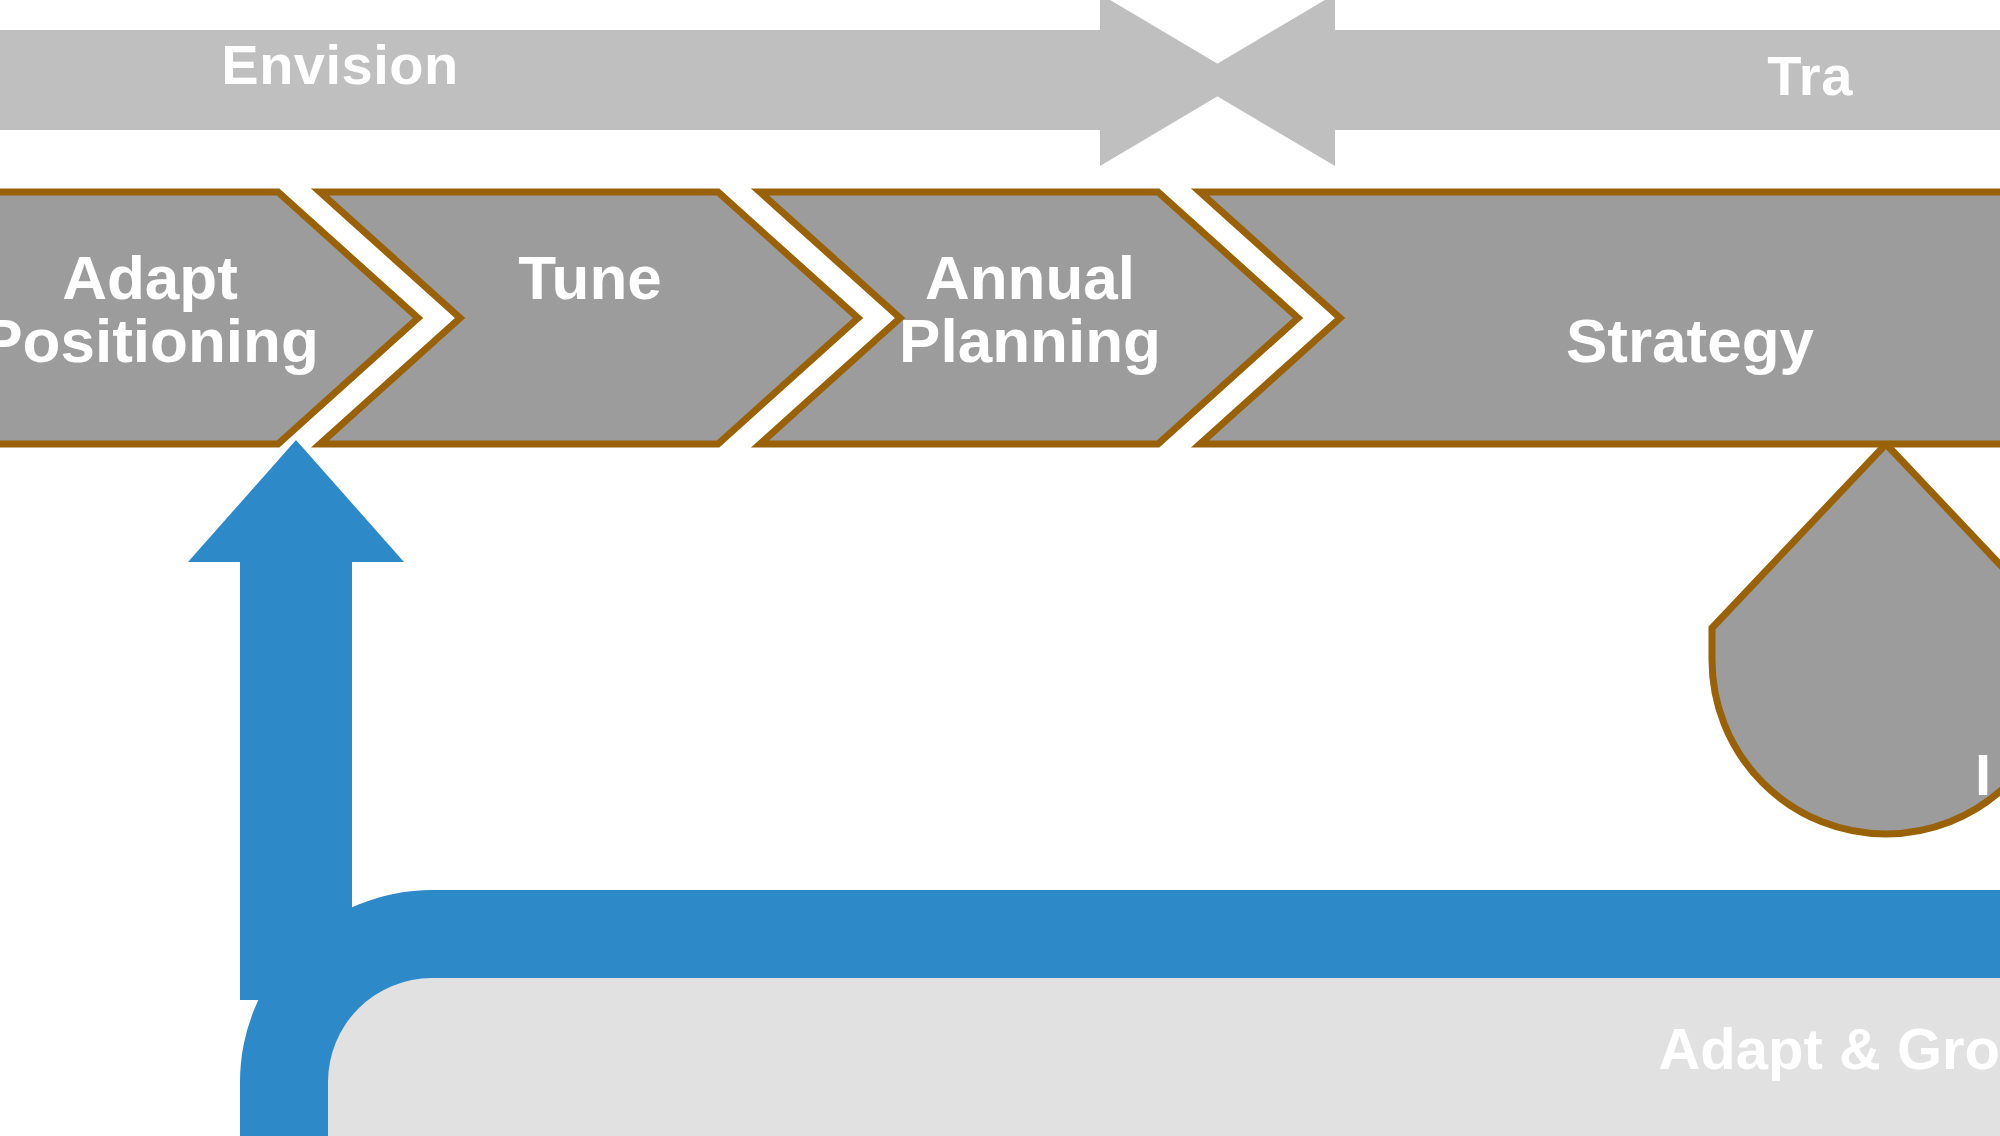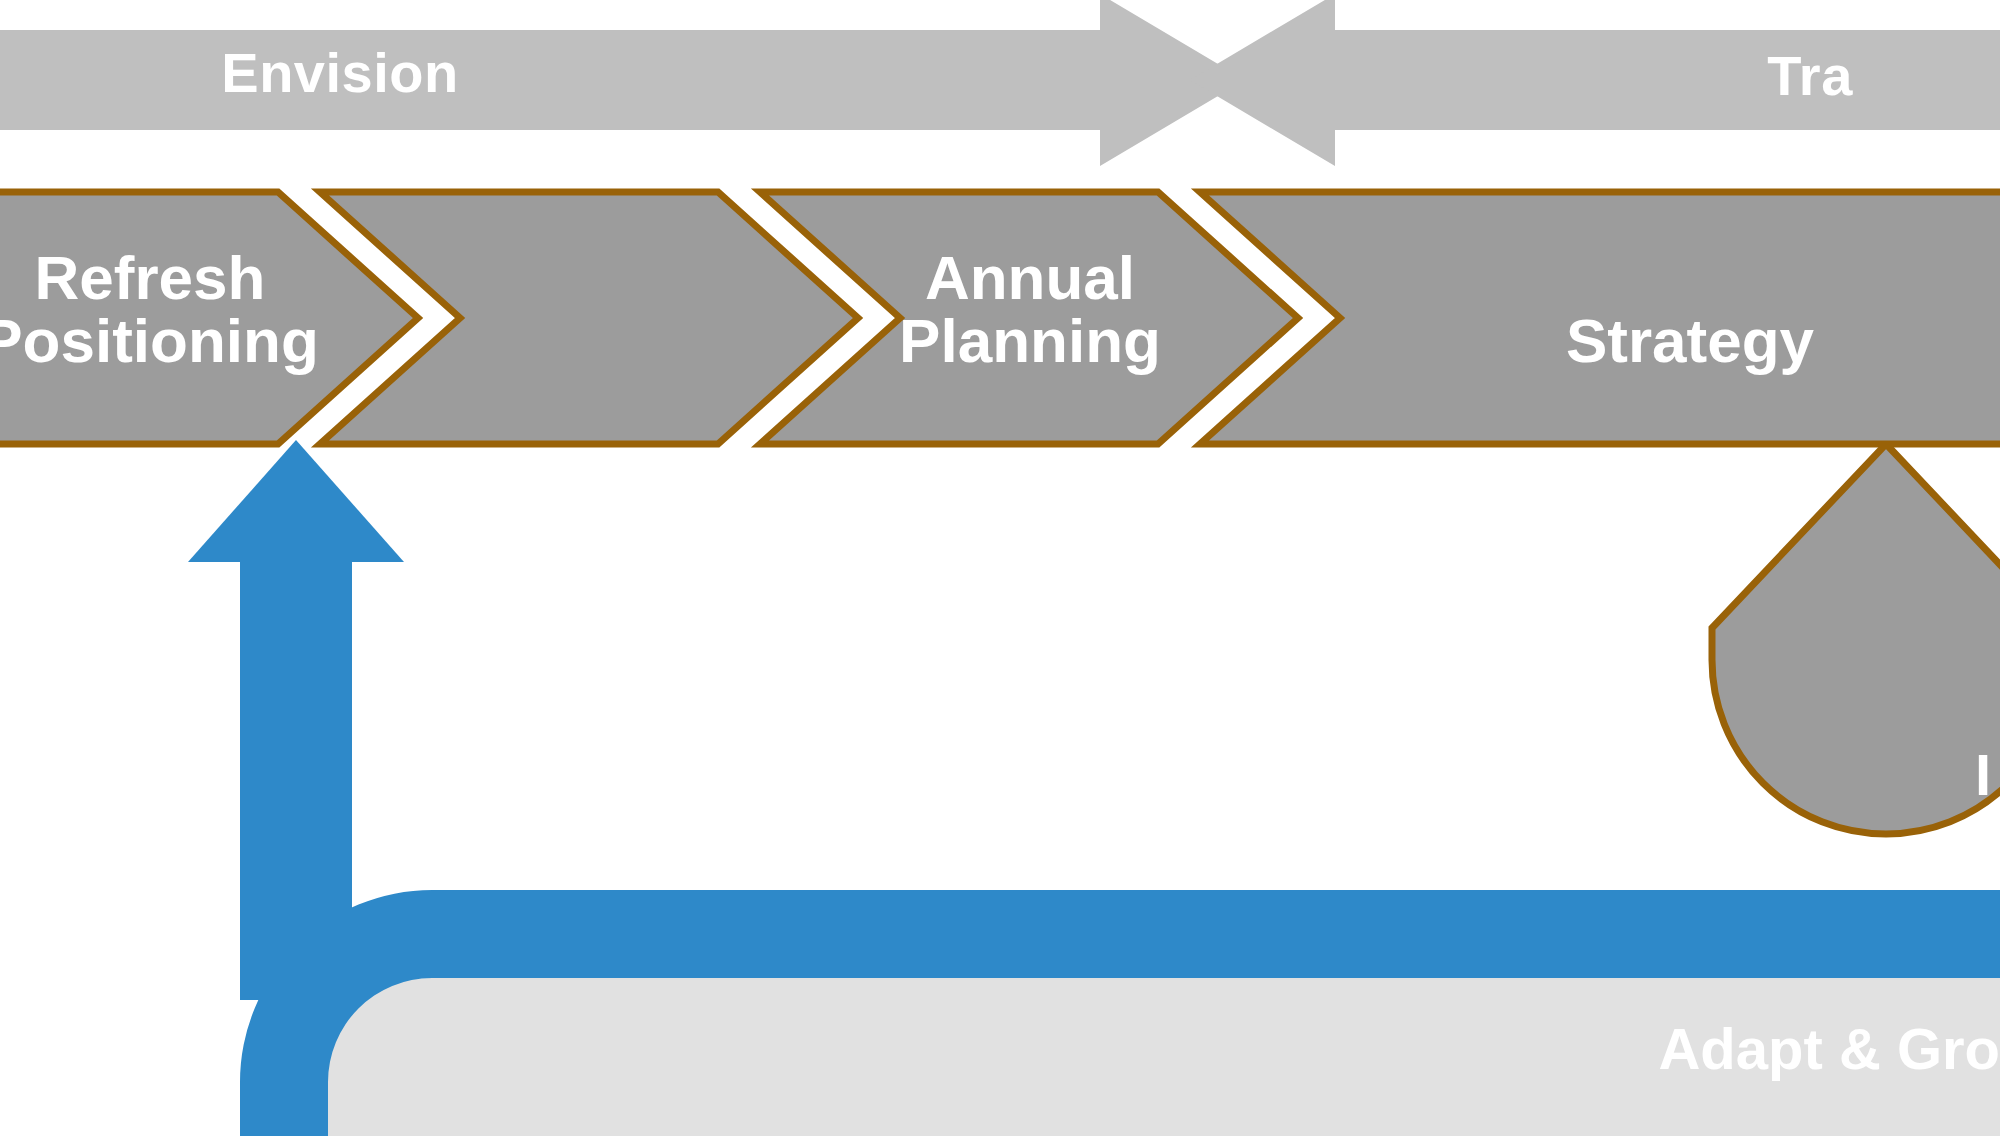--- a/index.html
+++ b/index.html
@@ -54,21 +54,21 @@
 
 <div id="stage">
 
   <svg class="layer" viewBox="0 0 2000 1136" preserveAspectRatio="none">
 
     <polygon points="-40,30 1100,30 1100,-6 1245,80 1100,166 1100,130 -40,130" fill="#BFBFBF"></polygon>
 
     <polygon points="2040,30 1335,30 1335,-6 1190,80 1335,166 1335,130 2040,130" fill="#BFBFBF"></polygon>
   </svg>
 
-  <div class="lbl banner-label" style="left:120px; top:44px; width:440px;">Envision</div>
+  <div class="lbl banner-label" style="left:120px; top:36px; width:440px;">Envision</div>
 
   <div class="lbl banner-label" style="left:1660px; top:47px; width:300px; text-align:center;">Tra</div>
 
   <svg class="layer" viewBox="0 0 2000 1136" preserveAspectRatio="none">
     <path d="M 1886,444
              L 2060,628
              L 2060,660
              A 174,174 0 0 1 1886,834
              A 174,174 0 0 1 1712,660
              L 1712,628
@@ -81,23 +81,23 @@
 
     <polygon points="-60,192 278,192 418,318 278,444 -60,444 -60,192" fill="#9C9C9C" stroke="#996208" stroke-width="7" stroke-linejoin="miter"></polygon>
 
     <polygon points="320,192 718,192 858,318 718,444 320,444 460,318" fill="#9C9C9C" stroke="#996208" stroke-width="7" stroke-linejoin="miter"></polygon>
 
     <polygon points="760,192 1158,192 1298,318 1158,444 760,444 900,318" fill="#9C9C9C" stroke="#996208" stroke-width="7" stroke-linejoin="miter"></polygon>
 
     <polygon points="1200,192 2060,192 2060,444 1200,444 1340,318" fill="#9C9C9C" stroke="#996208" stroke-width="7" stroke-linejoin="miter"></polygon>
   </svg>
 
-  <div class="lbl chev-label" style="left:-130px; top:246px; width:560px;"><span>Refresh</span><br><span>Positioning</span></div>
+  <div class="lbl chev-label" style="left:-130px; top:246px; width:560px;"><span>Adapt</span><br><span>Positioning</span></div>
 
-  <div class="lbl chev-label" style="left:320px; top:246px; width:540px;"><br></div>
+  <div class="lbl chev-label" style="left:320px; top:246px; width:540px;"><span>Tune</span><br></div>
 
   <div class="lbl chev-label" style="left:760px; top:246px; width:540px;"><span>Annual</span><br><span>Planning</span></div>
 
   <div class="lbl chev-label" style="left:1340px; top:246px; width:700px; text-align:center;"><br><span>Strategy</span></div>
 
   <svg class="layer" viewBox="0 0 2000 1136" preserveAspectRatio="none">
 
     <path d="M 2060,978
              L 430,978
              A 120,120 0 0 0 310,1098

